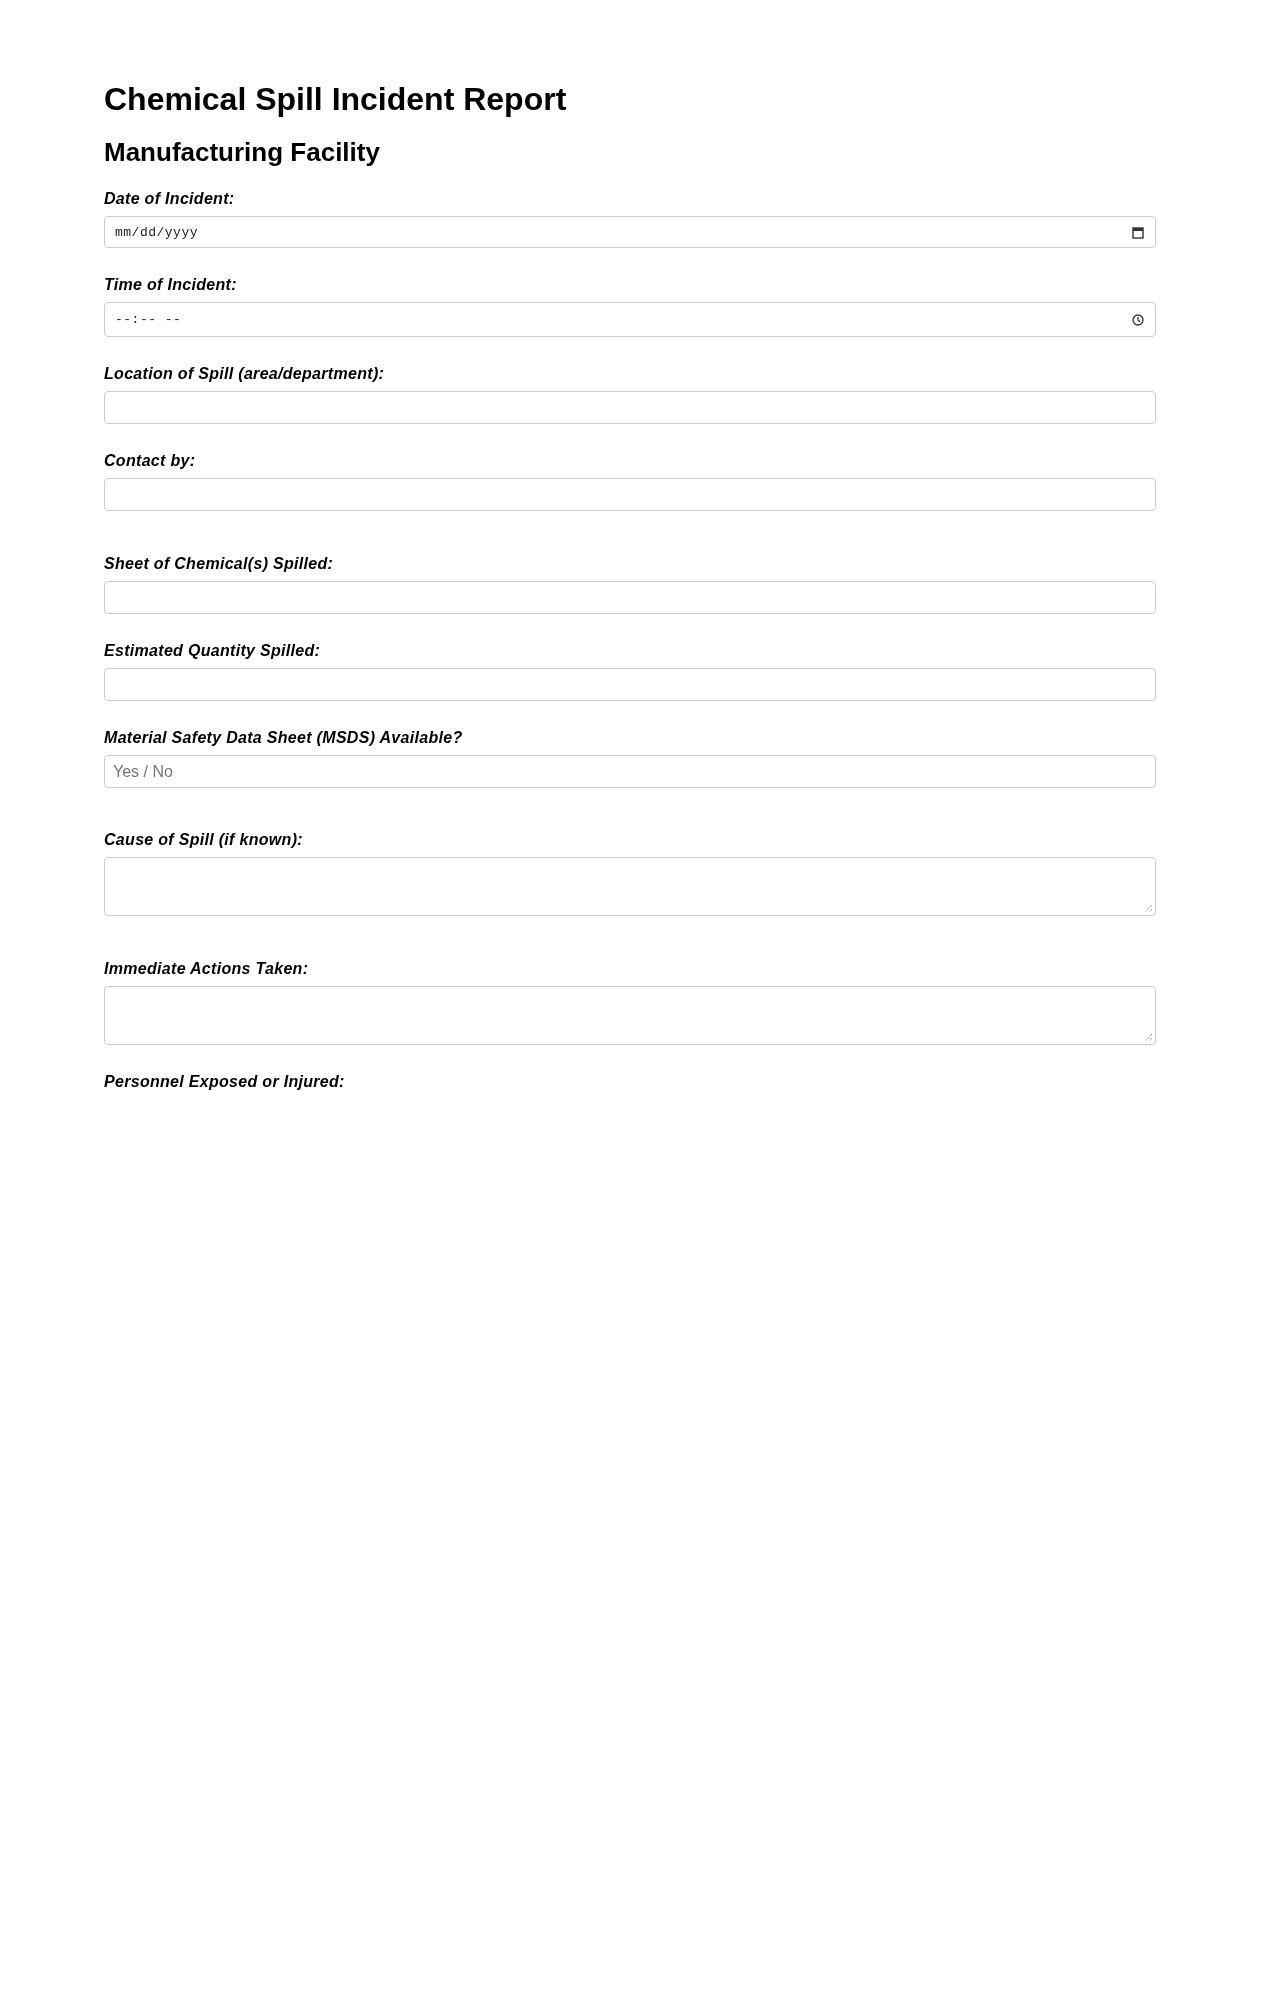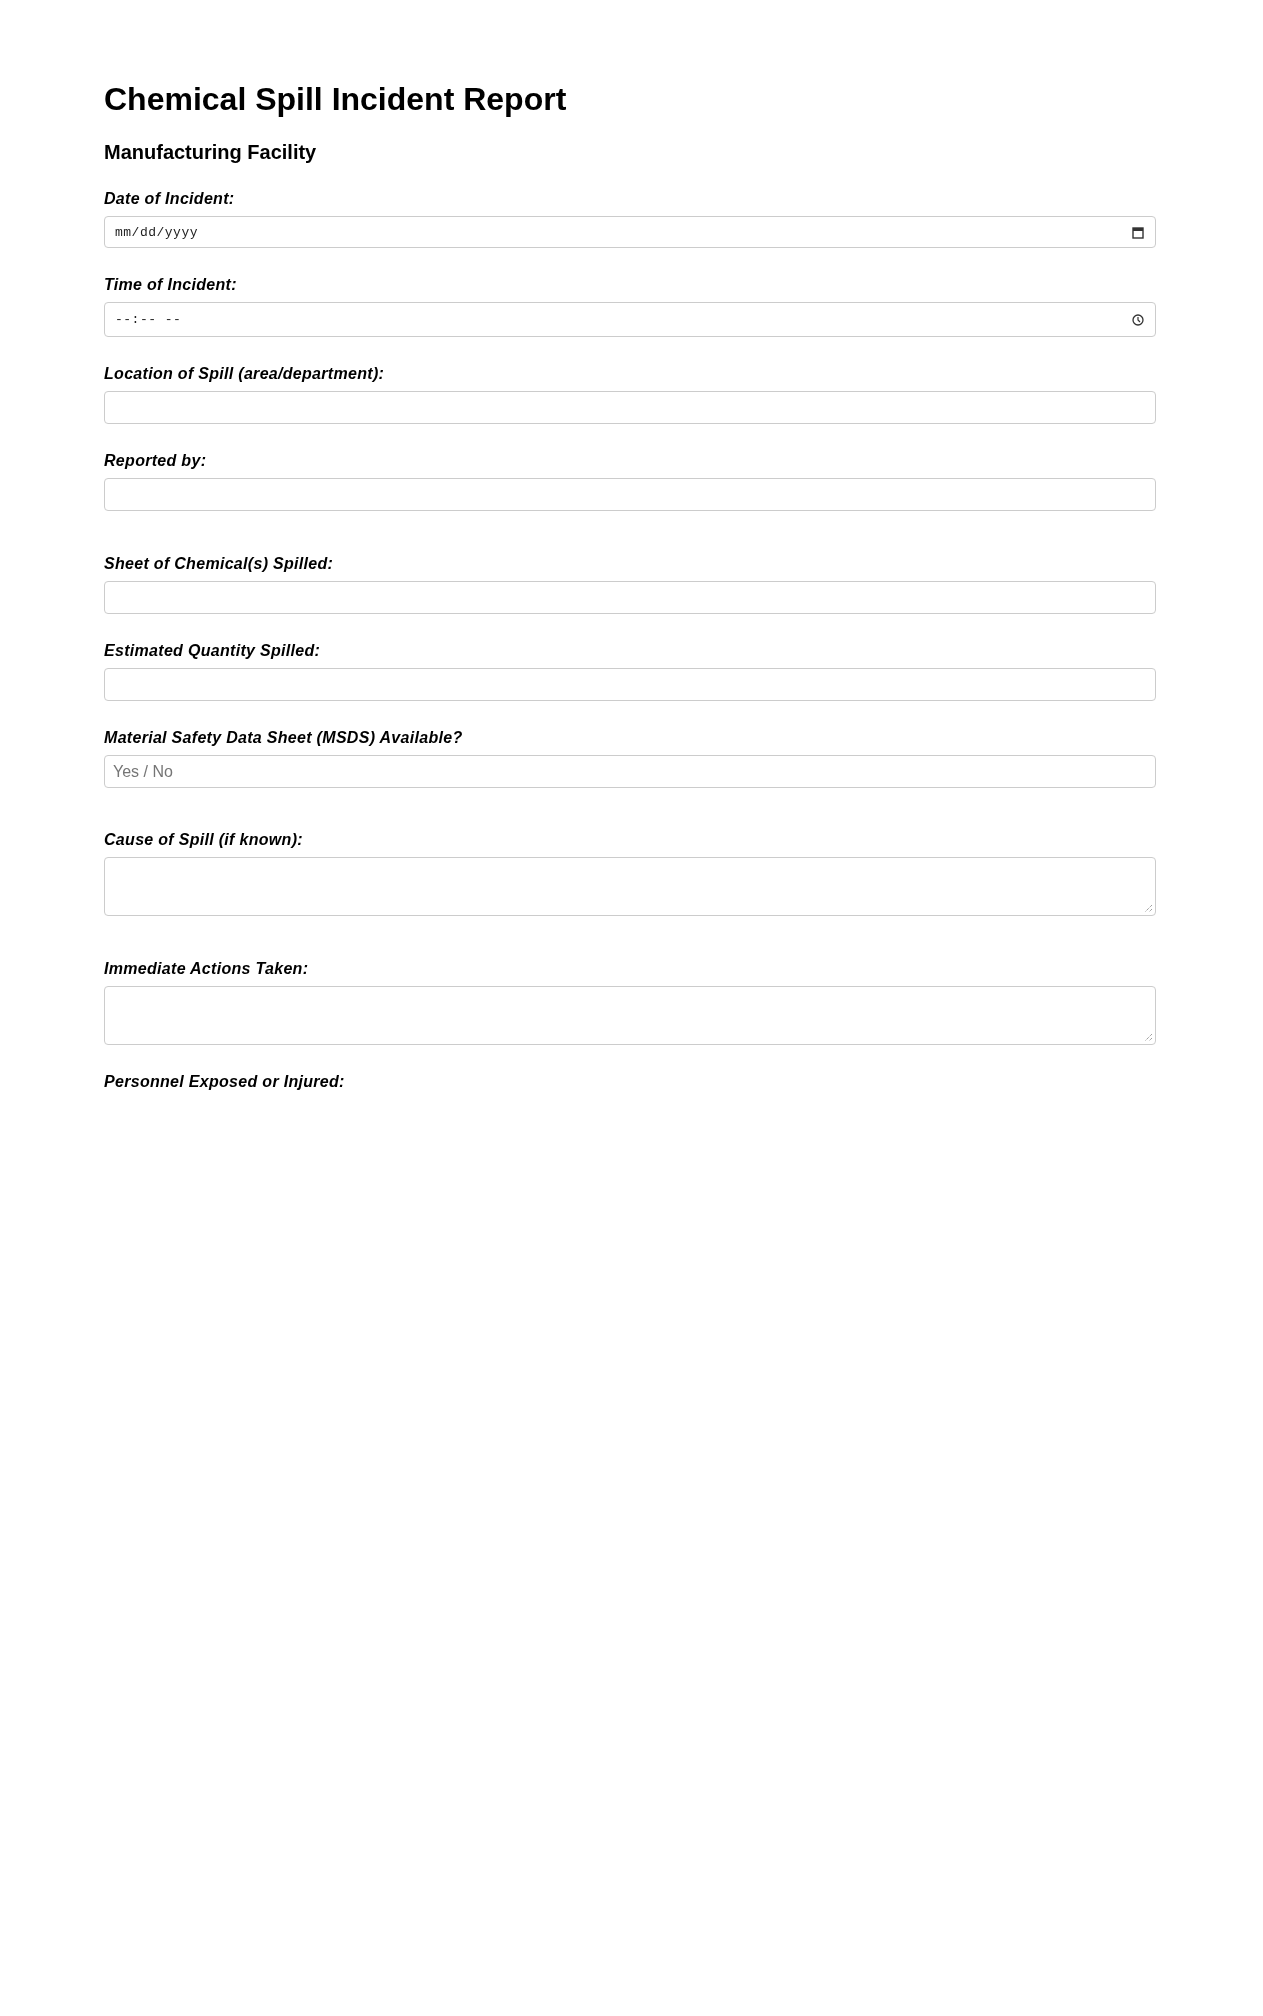--- a/index.html
+++ b/index.html
@@ -1,20 +1,20 @@
 <!DOCTYPE html>
 <html><head>
   <meta charset="utf-8">
   <style>
     * { box-sizing: border-box; margin: 0; padding: 0; }
     html, body { width: 1263px; height: 2016px; background: #ffffff; overflow: hidden; }
     body { font-family: "Liberation Sans", sans-serif; color: #000; position: relative; }
     .page { position: absolute; left: 104px; top: 0; width: 1052px; }
     h1 { font-size: 32px; font-weight: bold; line-height: 37px; margin-top: 81px; height: 37px; }
-    h2 { font-size: 20px; font-weight: bold; line-height: 28px; margin-top: 20px; height: 28px; }
+    h2 { font-size: 26px; font-weight: bold; line-height: 28px; margin-top: 20px; height: 28px; }
     .section { margin-top: 16px; }
     .section.first { margin-top: 24px; }
     .field { margin-top: 28px; }
     .section .field:first-child { margin-top: 0; }
     label.lbl { display: block; font-size: 16px; font-weight: bold; line-height: 18px; height: 18px; letter-spacing: 0.3px; font-style: italic; }
     .ctrl {
       display: flex; align-items: center; justify-content: space-between;
       width: 1052px; margin-top: 8px; border: 1px solid #cccccc; border-radius: 4px;
       background: #fff; padding: 8px 8px; font-size: 16px;
     }
@@ -66,21 +66,21 @@
     </div>
 
     <div class="field">
       <label class="lbl">Location of Spill (area/department):</label>
       <div class="ctrl text">
         <input class="plain" type="text" value="" style="">
       </div>
     </div>
 
     <div class="field">
-      <label class="lbl">Reported by:</label>
+      <label class="lbl">Contact by:</label>
       <div class="ctrl text">
         <input class="plain" type="text" value="" style="">
       </div>
     </div>
 
   </div>
 
   <div class="section" style="margin-top:44px">
     <div class="field">
       <label class="lbl">Sheet of Chemical(s) Spilled:</label>

